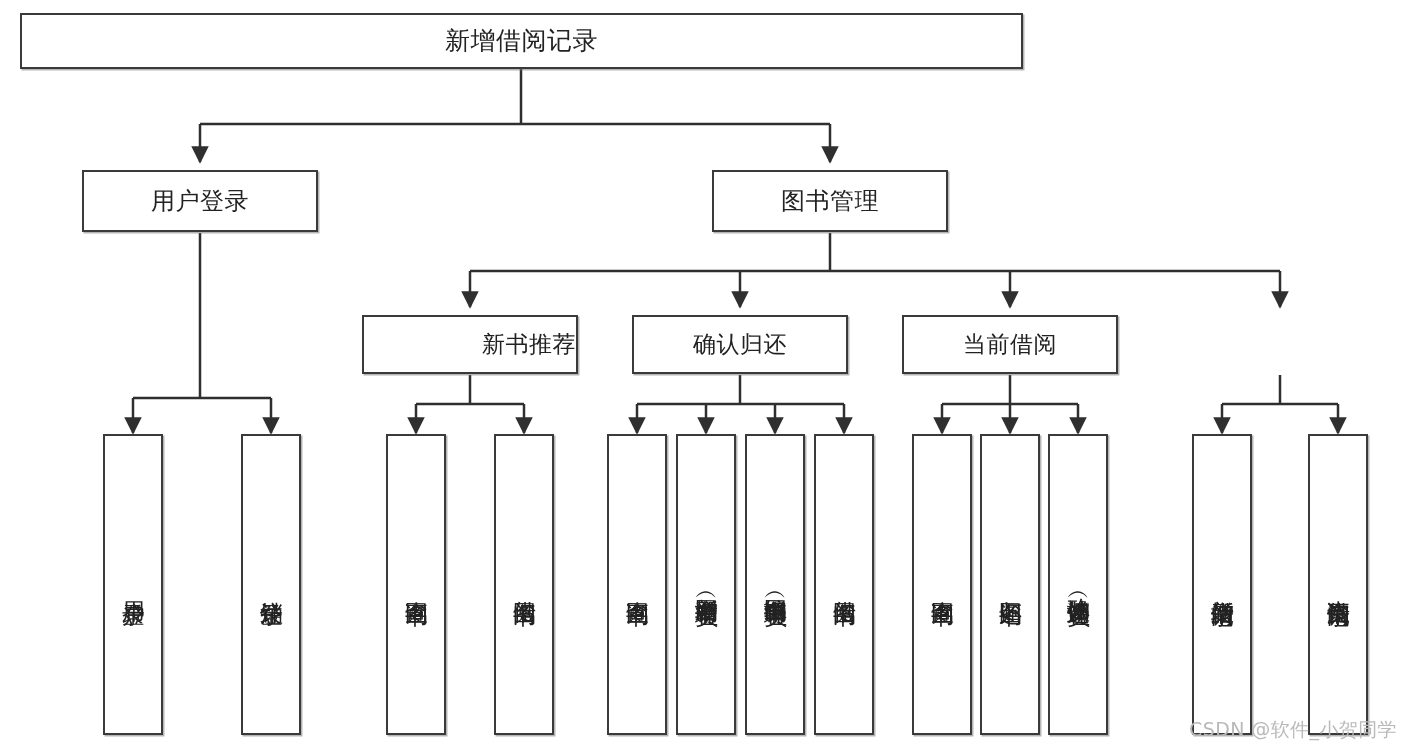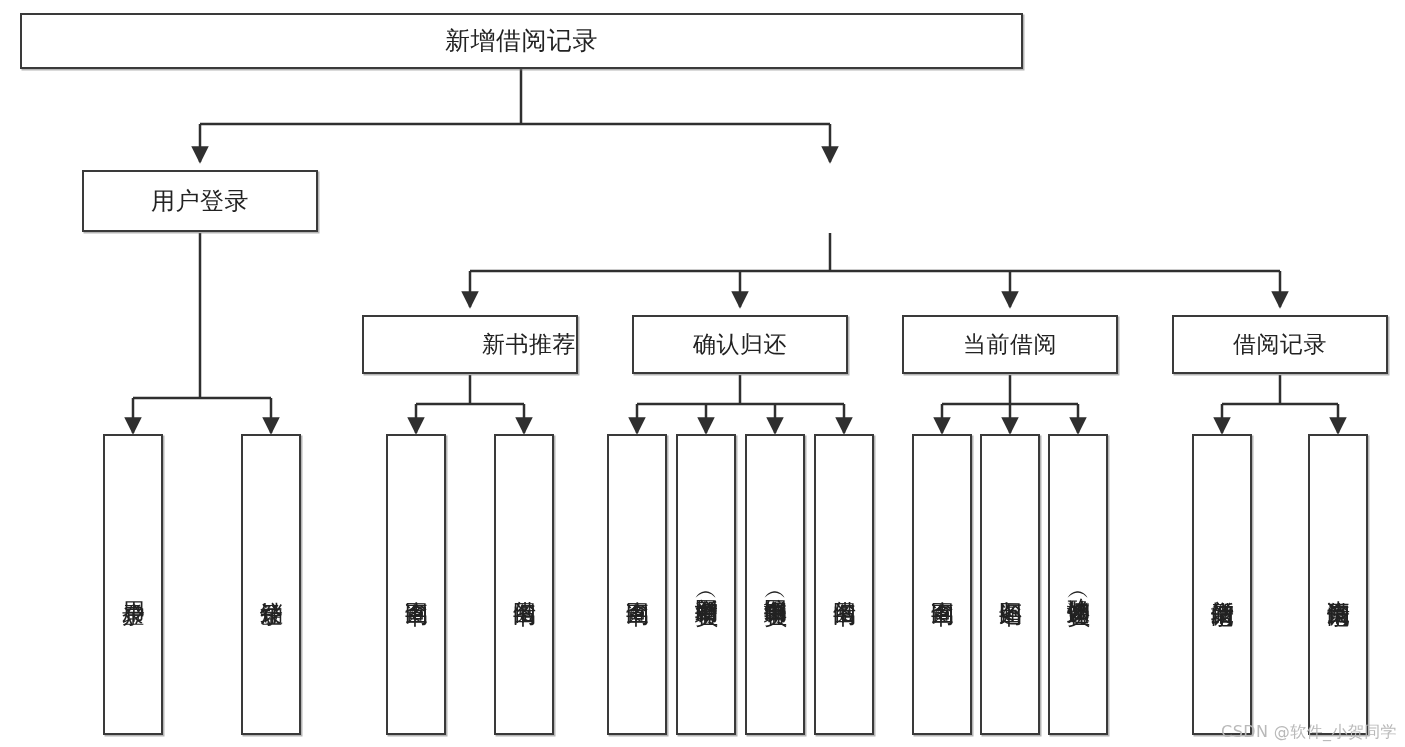--- a/index.html
+++ b/index.html
@@ -61,21 +61,21 @@
     font-size: 23px;
     line-height: 1.30;
     letter-spacing: 1px;
     white-space: pre;
     max-height: 100%;
   }
   .watermark {
     position: absolute;
     right: 8px;
     bottom: 4px;
-    font-size: 16px;
+    font-size: 19px;
     color: #b9b9b9;
     letter-spacing: 0.4px;
     z-index: 3;
     user-select: none;
     white-space: nowrap;
   }
 </style>
 </head>
 <body>
 
@@ -131,33 +131,33 @@
     </g>
   </svg>
 
   <div class="node lvl-root" style="left:20px; top:13px; width:1003px; height:56px;">
     <span class="label">新增借阅记录</span>
   </div>
 
   <div class="node lvl-2" style="left:82px; top:170px; width:236px; height:62px;">
     <span class="label">用户登录</span>
   </div>
+  <div class="node lvl-2" style="left:712px; top:170px; width:236px; height:62px;">
+    <span class="label">图书管理</span>
+  </div>
 
   <div class="node lvl-3" style="left:362px; top:315px; width:216px; height:59px;justify-content:flex-end;">
     <span class="label">新书推荐</span>
   </div>
   <div class="node lvl-3" style="left:632px; top:315px; width:216px; height:59px;">
     <span class="label">确认归还</span>
   </div>
   <div class="node lvl-3" style="left:902px; top:315px; width:216px; height:59px;">
     <span class="label">当前借阅</span>
   </div>
-  <div class="node lvl-3" style="left:1172px; top:315px; width:216px; height:59px;">
-    <span class="label">借阅记录</span>
-  </div>
 
   <div class="node leaf" style="left:103px; top:434px; width:60px; height:301px;">
     <span class="label">用户登录</span>
   </div>
   <div class="node leaf" style="left:241px; top:434px; width:60px; height:301px;">
     <span class="label">注销登录</span>
   </div>
 
   <div class="node leaf" style="left:386px; top:434px; width:60px; height:301px;">
     <span class="label">查询图书</span>

